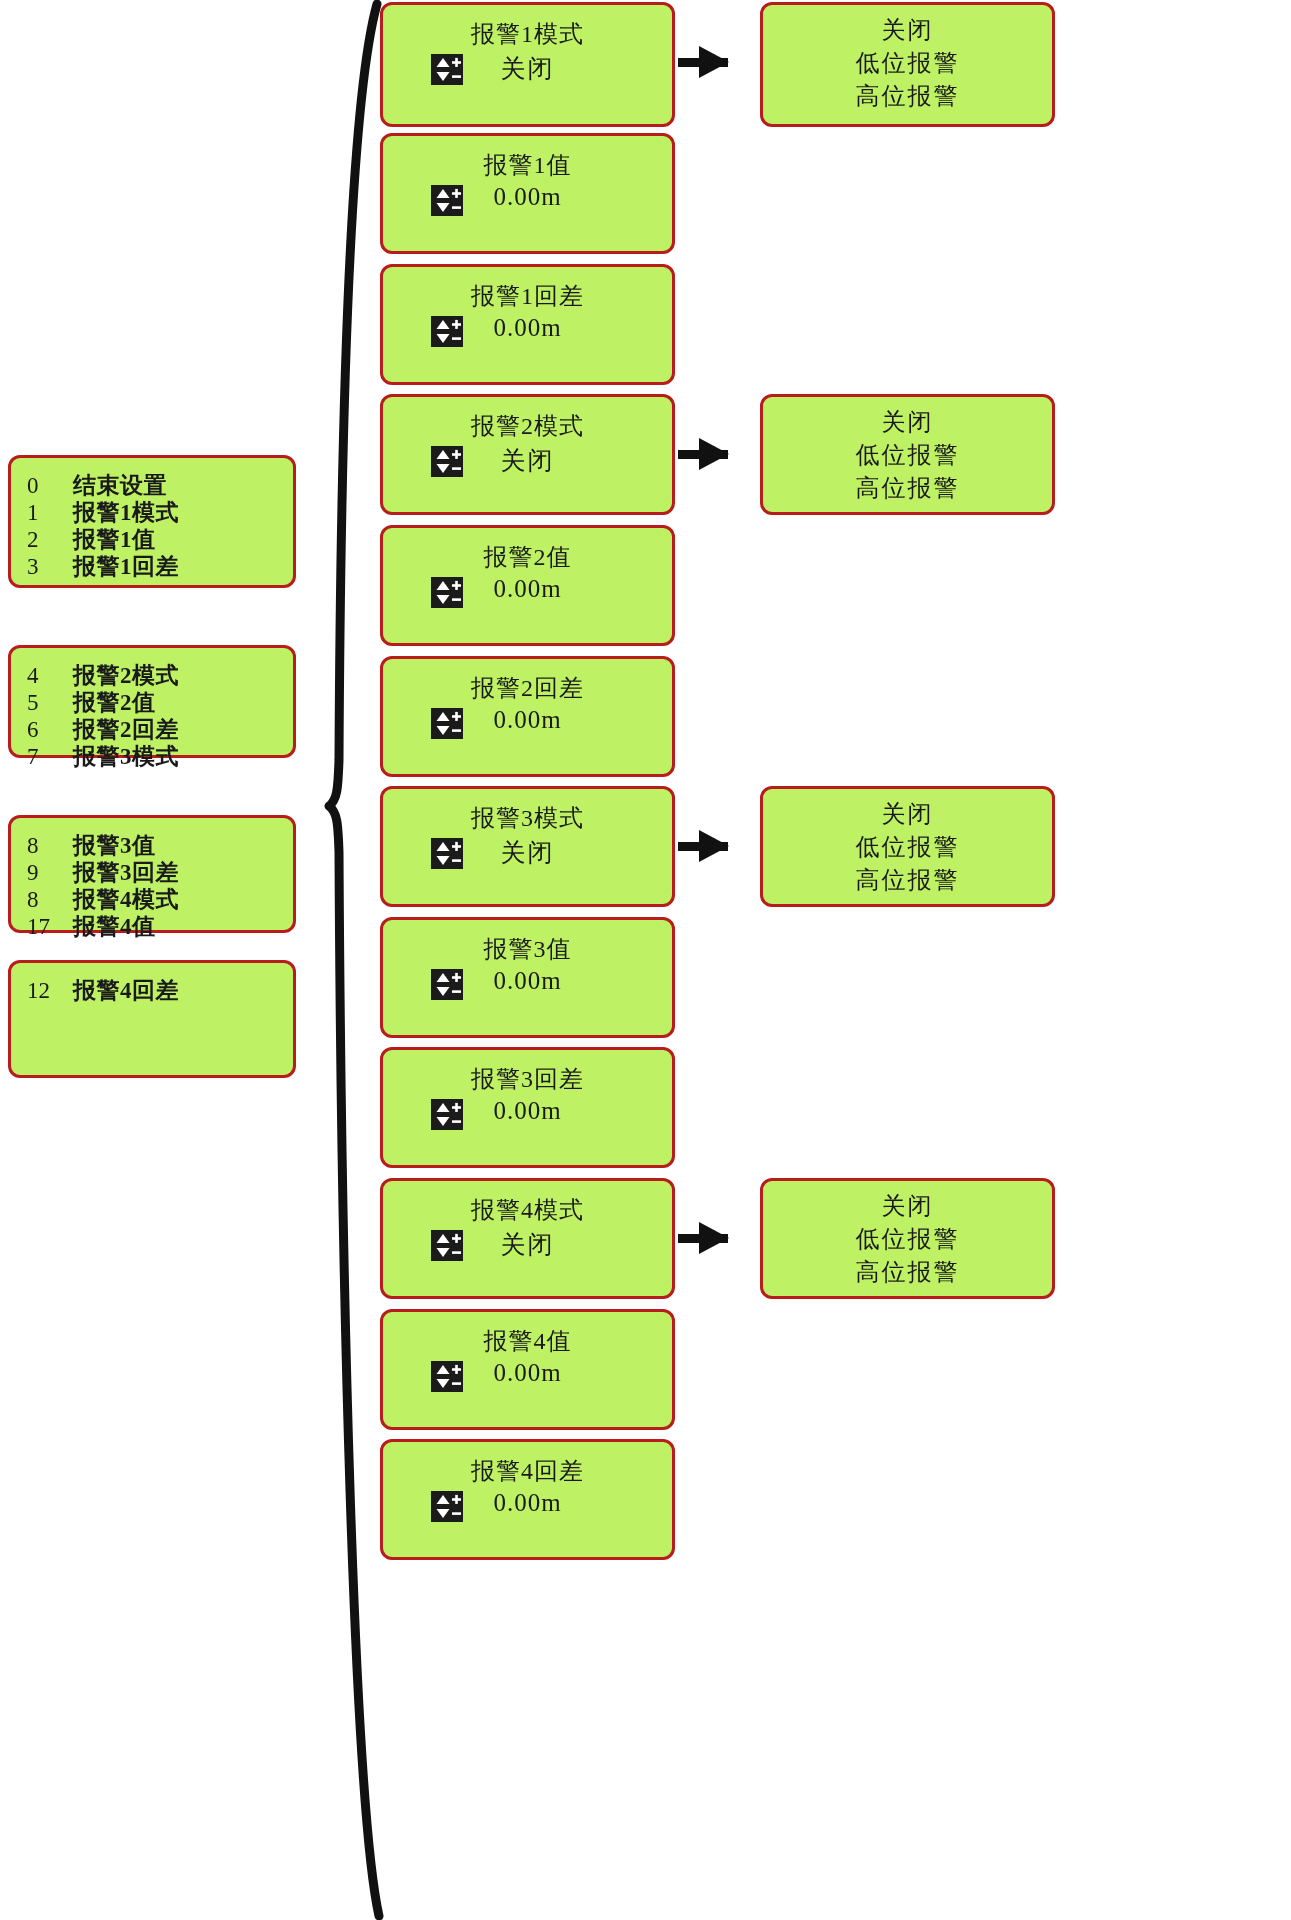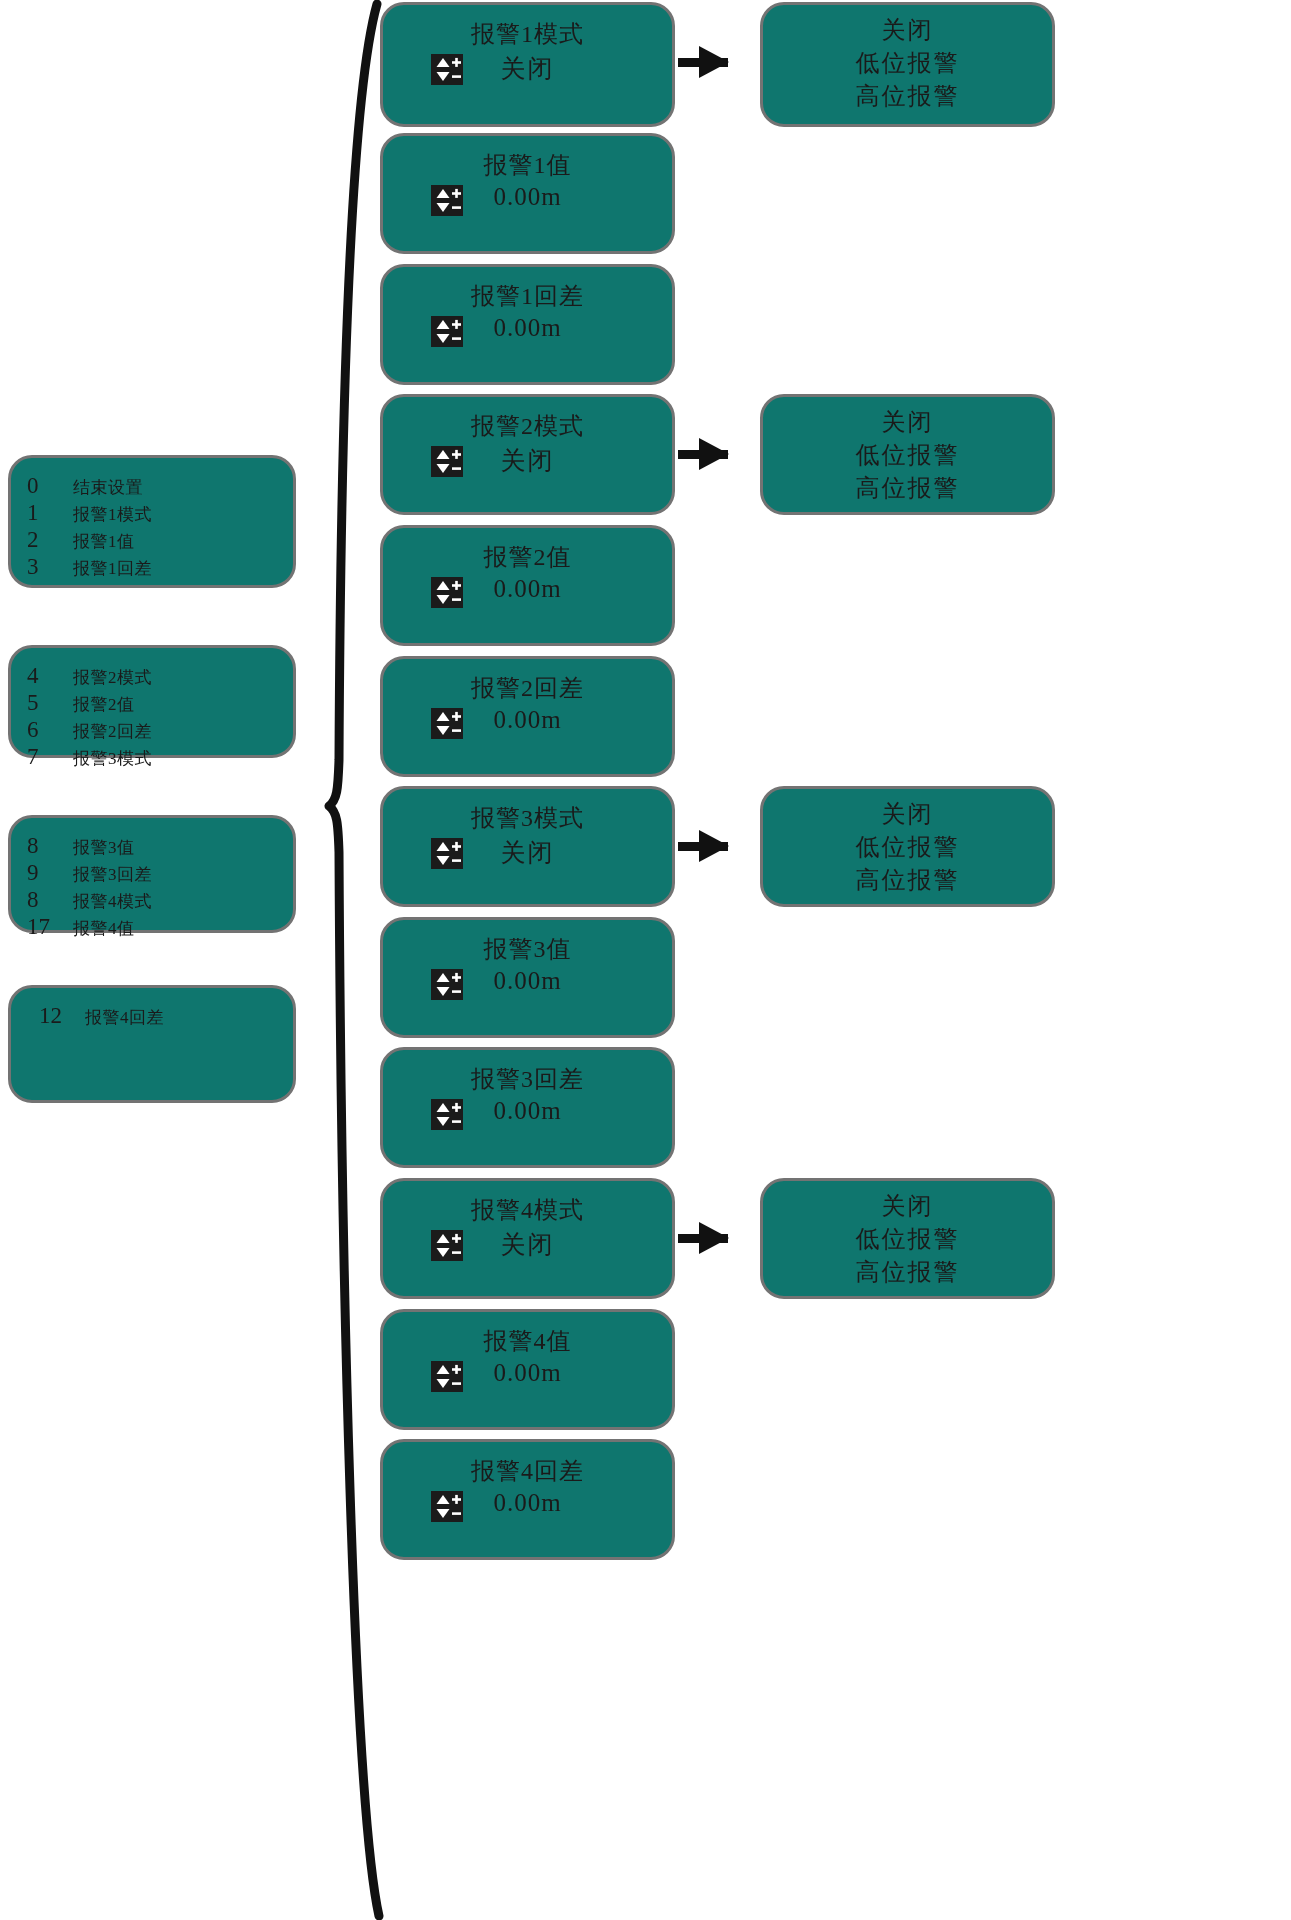--- a/index.html
+++ b/index.html
@@ -2,30 +2,30 @@
 <html><head>
 <meta charset="utf-8">
 <style>
   html,body{margin:0;padding:0;background:#fff;}
   body{width:1291px;height:1920px;position:relative;
        font-family:"Liberation Serif","DejaVu Serif",serif;color:#1a1a1a;
        overflow:hidden;}
   .stage{position:absolute;inset:0;}
 
   
-  .box{position:absolute;box-sizing:border-box;background:#0f766e;
-       border:3px solid #737373;border-radius:24px;}
+  .box{position:absolute;box-sizing:border-box;background:#bef264;
+       border:3px solid #b91c1c;border-radius:12px;}
 
   
   .menu-box{padding:14px 0 0 0;}
   .menu-row{display:flex;align-items:baseline;height:27px;line-height:27px;
             white-space:nowrap;}
   .menu-idx{display:inline-block;width:46px;text-align:left;padding-left:16px;
             font-size:23px;font-family:"Liberation Serif",serif;letter-spacing:0px;}
-  .menu-label{font-size:17px;letter-spacing:0.5px;}
+  .menu-label{font-size:23px;letter-spacing:0.5px;font-weight:bold;}
 
   
   .param-box{}
   .param-title{position:absolute;left:0;right:0;top:13px;text-align:center;
                font-size:24px;letter-spacing:1px;white-space:nowrap;}
   .param-line{position:absolute;left:0;right:0;top:49px;height:34px;}
   .pm-icon{position:absolute;left:48px;top:0;width:32px;height:31px;
            background:#1b1b1b;display:block;}
   .pm-icon svg{display:block;}
   .param-val{position:absolute;left:0;right:0;top:-2px;text-align:center;
@@ -102,21 +102,21 @@
     <div class="menu-row">
       <span class="menu-idx">8</span>
       <span class="menu-label">报警4模式</span>
     </div>
     <div class="menu-row">
       <span class="menu-idx">17</span>
       <span class="menu-label">报警4值</span>
     </div>
   </div>
 
-  <div class="box menu-box" style="left:8px;top:985px;width:288px;height:118px;padding-left:12px;">
+  <div class="box menu-box" style="left:8px;top:960px;width:288px;height:118px;">
     <div class="menu-row">
       <span class="menu-idx">12</span>
       <span class="menu-label">报警4回差</span>
     </div>
   </div>
 
   <div class="brace">
     <svg width="80" height="1920" viewBox="0 0 80 1920" xmlns="http://www.w3.org/2000/svg">
       <path d="M62 4 C 38 90, 26 360, 24 760 C 23 790, 22 800, 14 806 C 22 812, 23 822, 24 852 C 26 1250, 38 1800, 64 1916" fill="none" stroke="#111" stroke-width="9" stroke-linecap="round" stroke-linejoin="round"></path>
     </svg>

